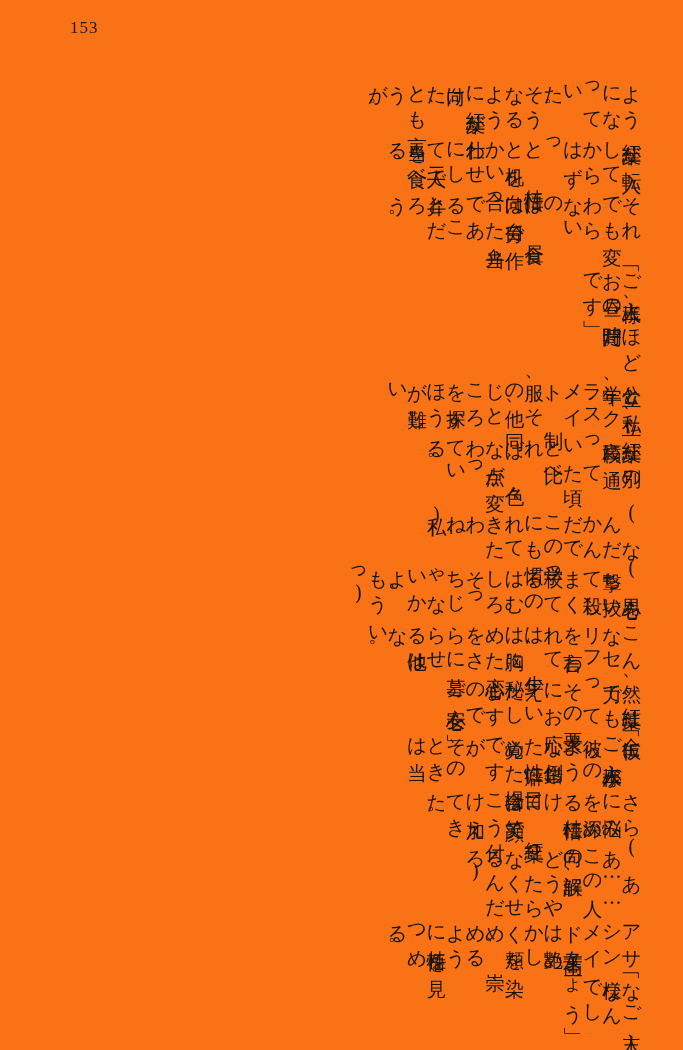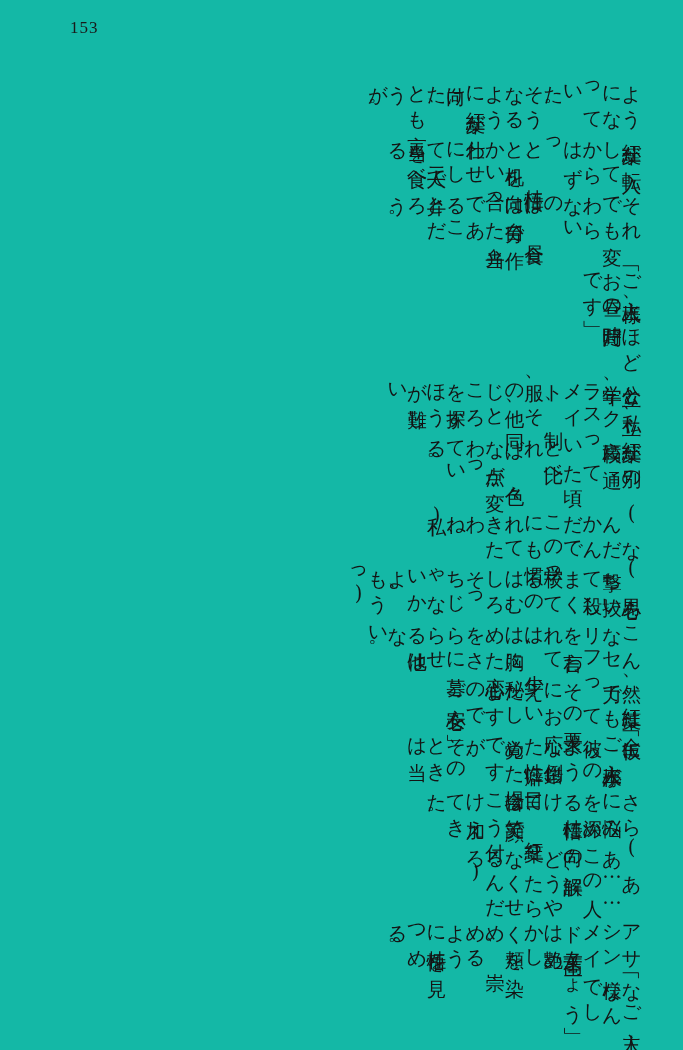--- a/index.html
+++ b/index.html
@@ -11,21 +11,21 @@
     width: 683px;
     height: 1050px;
     overflow: hidden;
     font-family: "DejaVu Serif", "Liberation Serif", serif;
     color: #1a1a1a;
   }
   #page {
     position: relative;
     width: 683px;
     height: 1050px;
-    background: #14b8a6;
+    background: #f97316;
   }
   #page-number {
     position: absolute;
     top: 18px;
     left: 70px;
     font-size: 17px;
     font-family: "Liberation Serif", "DejaVu Serif", serif;
     color: #1a1a1a;
     letter-spacing: 1px;
   }

